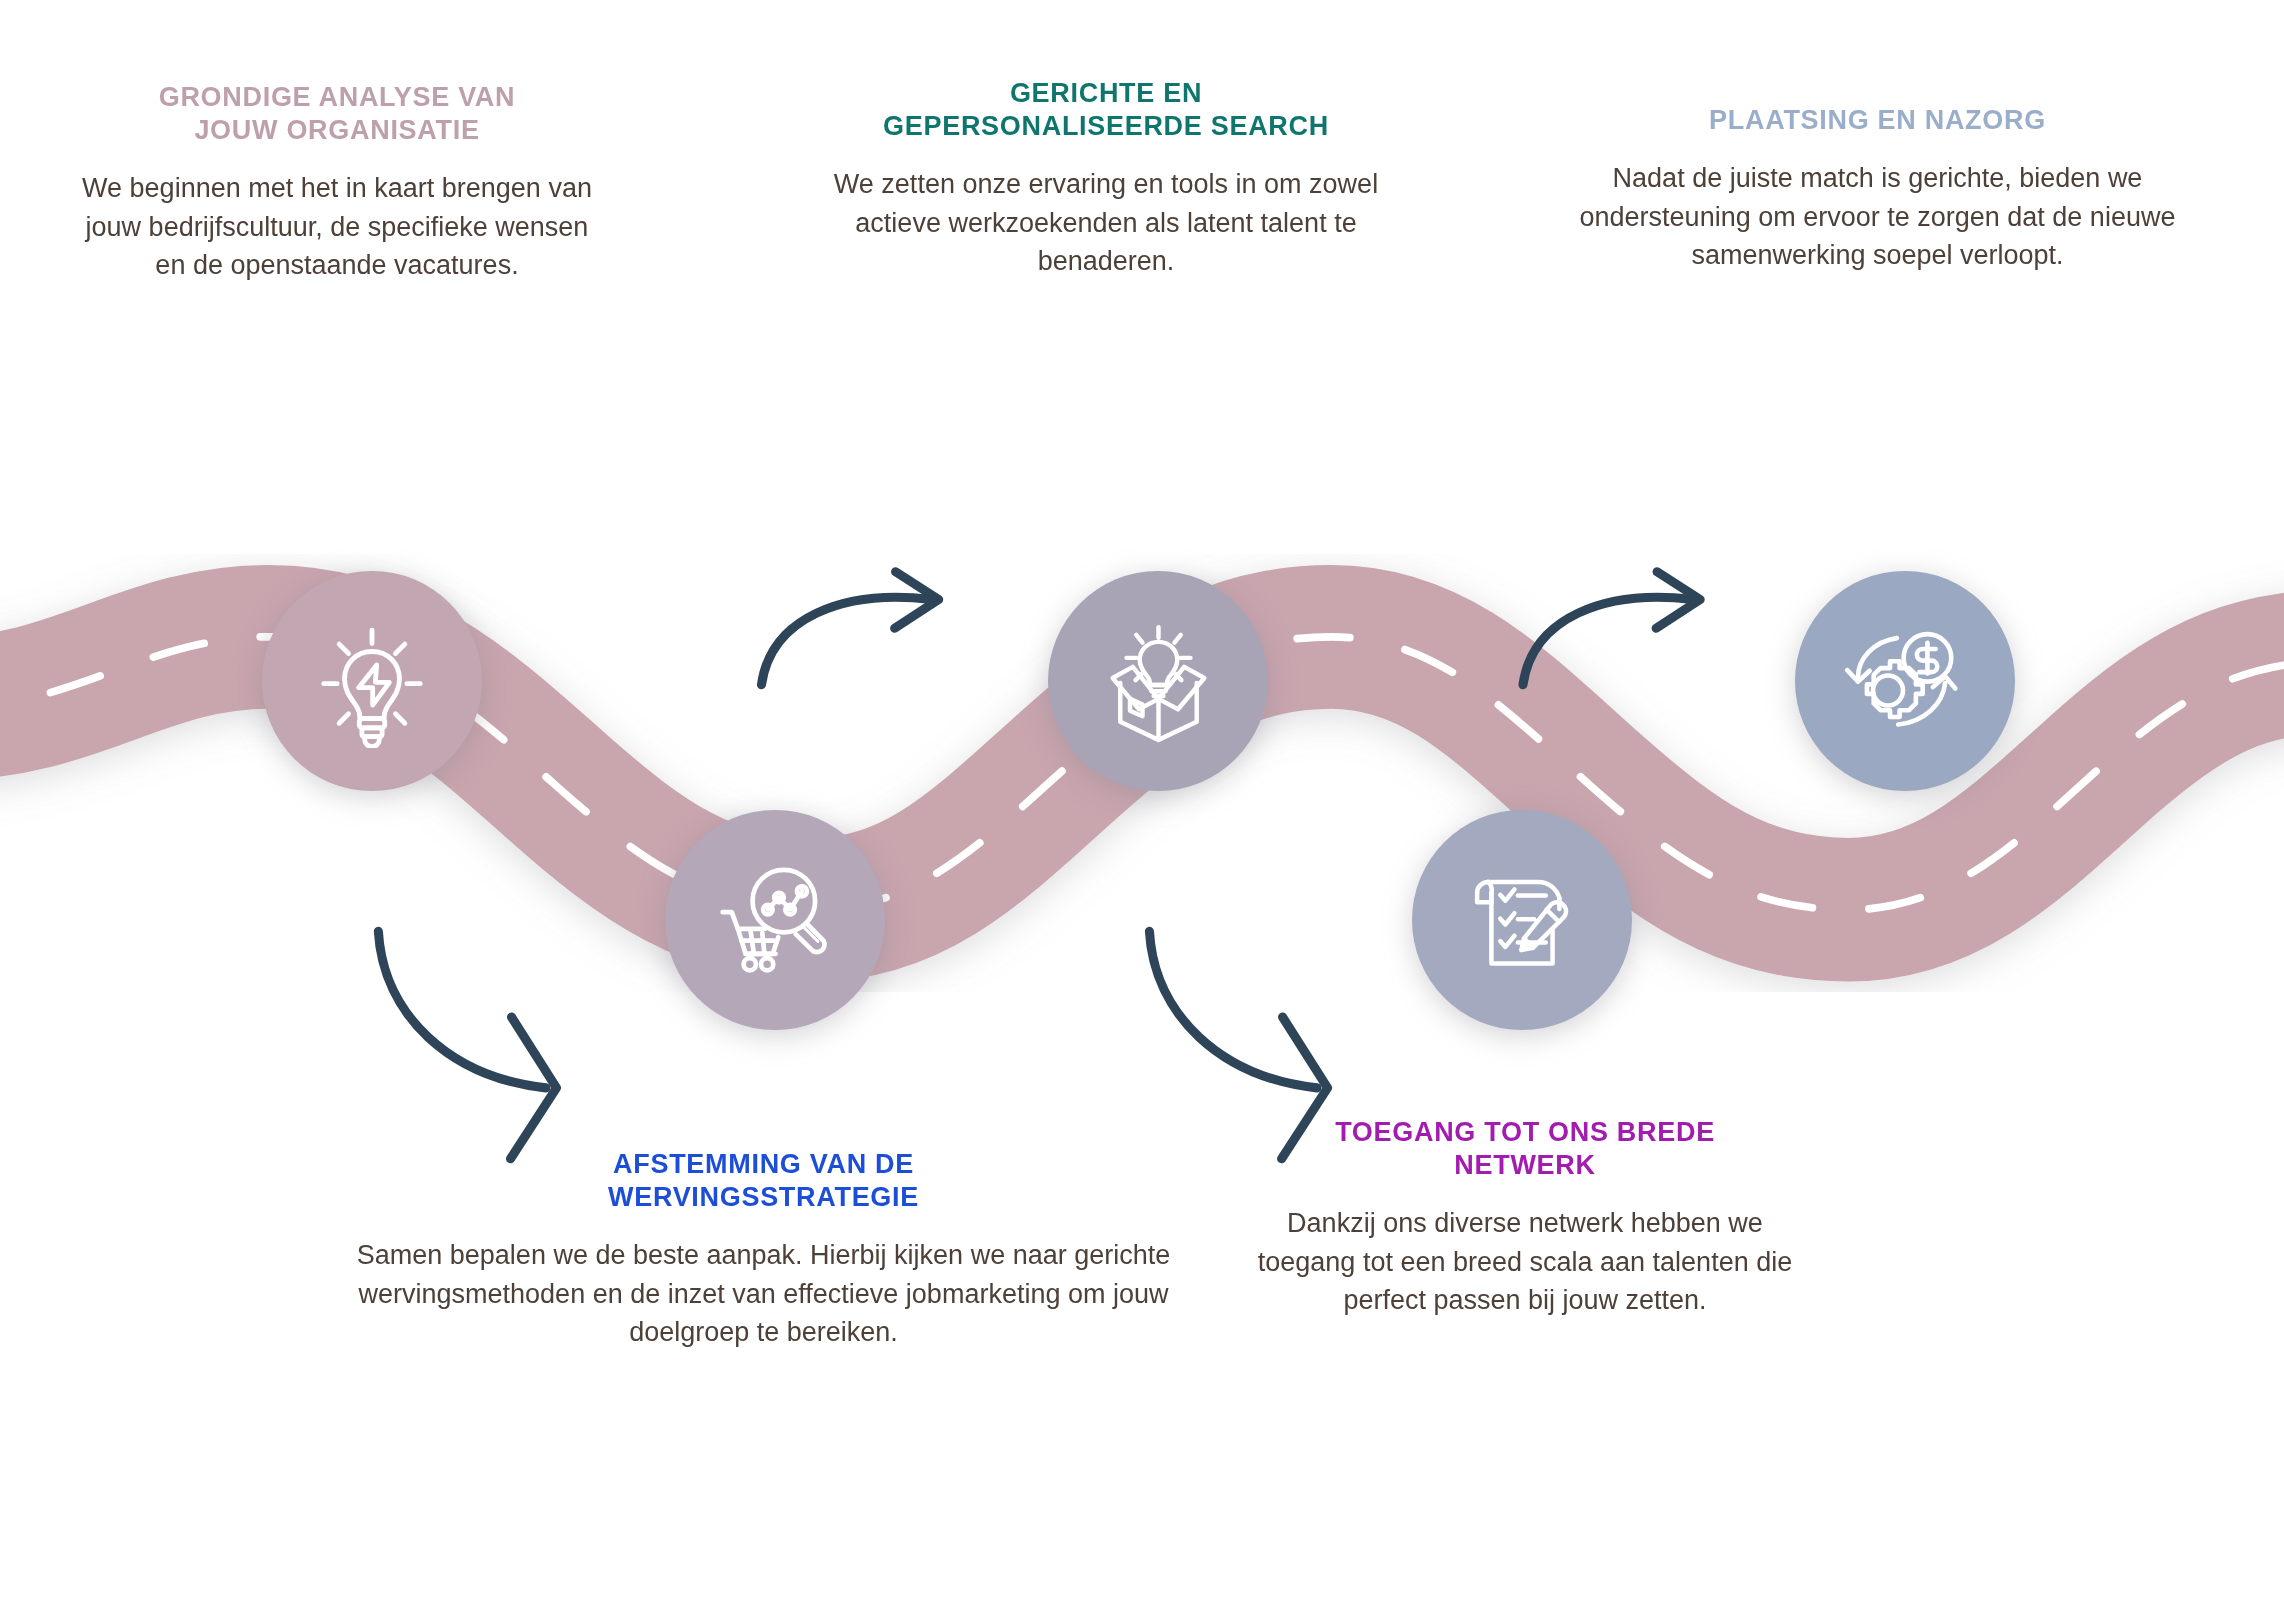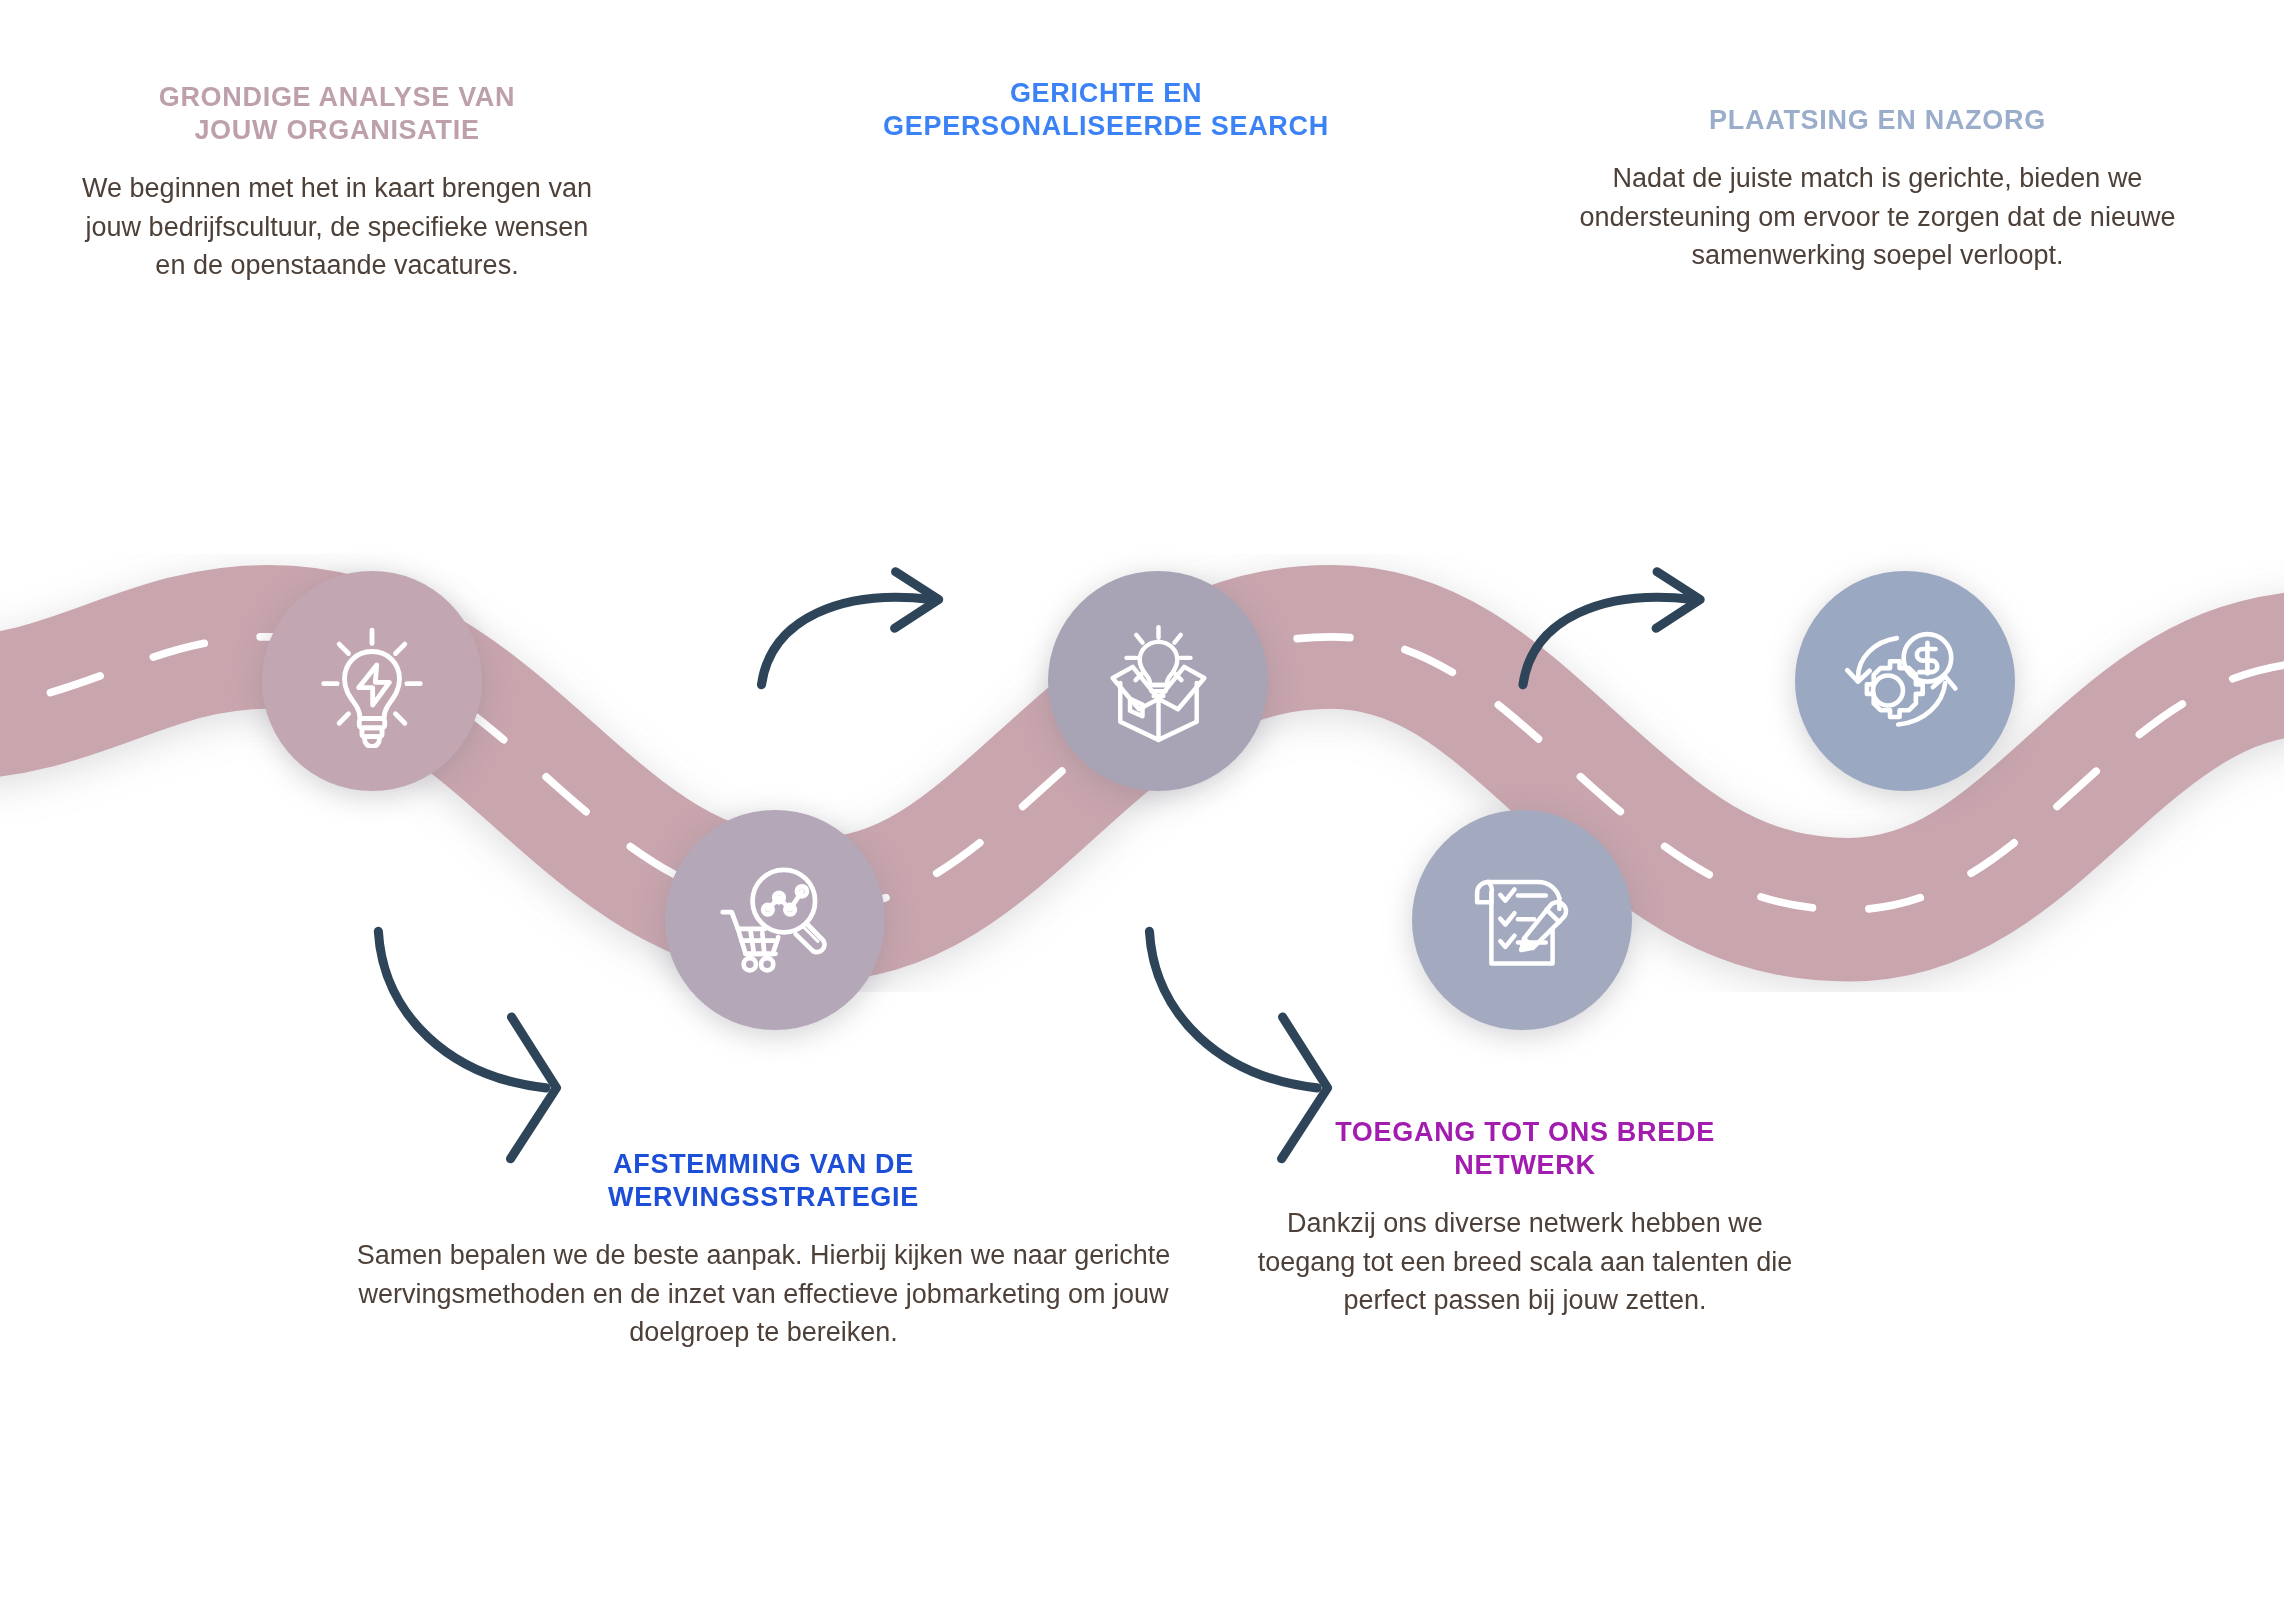--- a/index.html
+++ b/index.html
@@ -33,21 +33,21 @@
   }
 
   
   #b1{left:81px;top:81px;width:512px;}
   #b2{left:814px;top:77px;width:584px;}
   #b3{left:1576px;top:91px;width:603px;margin-top:13px;}
   #b4{left:335px;top:1116px;width:857px;}
   #b5{left:1240px;top:1116px;width:570px;}
 
   #b1 h3{color:#bda0ac;}
-  #b2 h3{color:#3b82f6;}
+  #b2 h3{color:#0f766e;}
   #b3 h3{color:#9aadcb;}
   #b4 h3{color:#1d4ed8;margin-top:32px;}
   #b5 h3{color:#a21caf;}
 
   
   .node{
     position:absolute;
     border-radius:50%;
     display:flex;align-items:center;justify-content:center;
   }
@@ -235,20 +235,21 @@
       <span>JOUW ORGANISATIE</span>
     </h3>
     <p>We beginnen met het in kaart brengen van jouw bedrijfscultuur, de specifieke wensen en de openstaande vacatures.</p>
   </div>
 
   <div class="block" id="b2">
     <h3>
       <span>GERICHTE EN</span><br>
       <span>GEPERSONALISEERDE SEARCH</span>
     </h3>
+    <p>We zetten onze ervaring en tools in om zowel actieve werkzoekenden als latent talent te benaderen.</p>
   </div>
 
   <div class="block" id="b3">
     <h3>
       <span>PLAATSING EN NAZORG</span>
     </h3>
     <p>Nadat de juiste match is gerichte, bieden we ondersteuning om ervoor te zorgen dat de nieuwe samenwerking soepel verloopt.</p>
   </div>
 
   <div class="block" id="b4">

